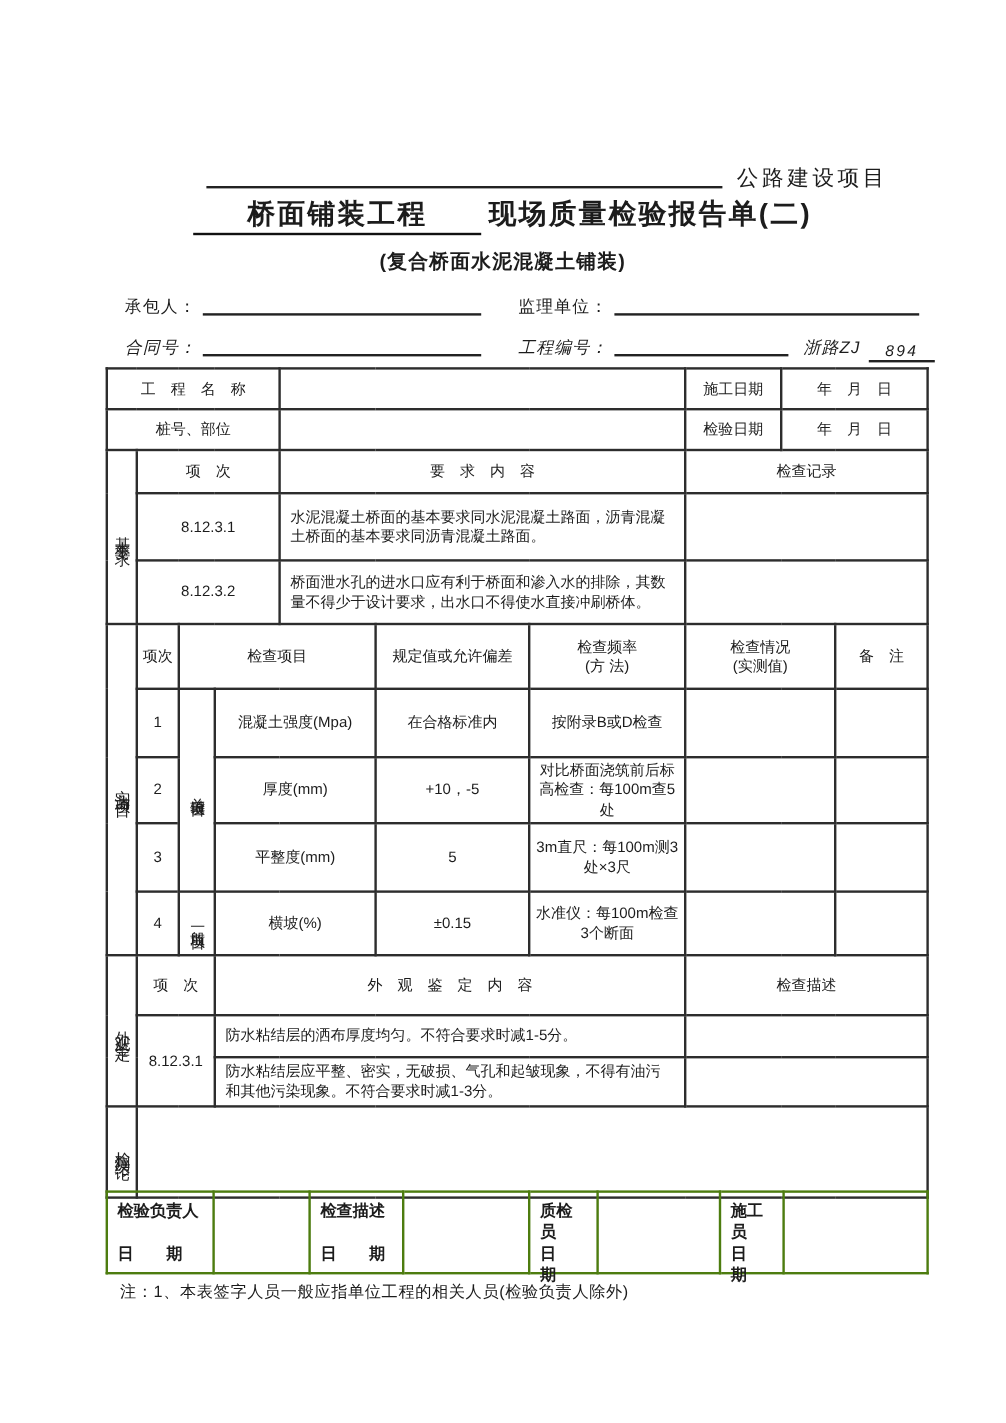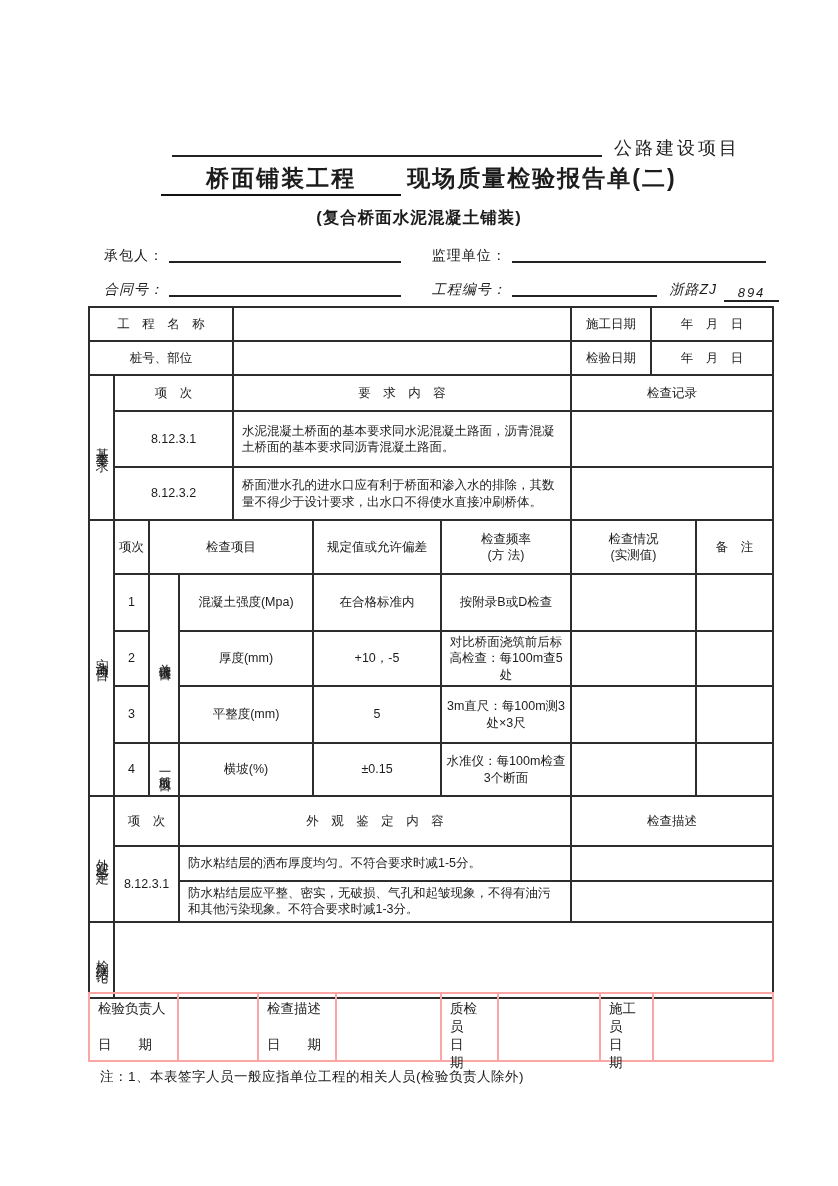--- a/index.html
+++ b/index.html
@@ -57,21 +57,21 @@
   .vtxt.sm { font-size: 12.5px; letter-spacing: 2px; }
   .pre { white-space: pre-line; }
 
   tr.h34 { height: 34px; margin-top: 41px; } tr.h36 { height: 36px; } tr.h56 { height: 56px; }
   tr.h53 { height: 53px; } tr.h54 { height: 54px; margin-left: 32px; } tr.h57 { height: 57px; }
   tr.h55 { height: 55px; } tr.h50 { height: 50px; } tr.h35 { height: 35px; }
   tr.h30 { height: 30px; margin-left: 20px; } tr.h76 { height: 76px; }
 
   
   .sig { position: absolute; top: 992px; left: 88px; width: 684px; }
-  .sig td { border: 2px solid #fca5a5; height: 68px; vertical-align: middle; font-size: 13.5px; padding: 5px 8px; }
+  .sig td { border: 2px solid #4d7c0f; height: 68px; vertical-align: middle; font-size: 13.5px; padding: 5px 8px; font-weight: bold; }
   .rc { display: flex; flex-direction: column; justify-content: space-between; height: 54px; text-align: left; }
 
   .note { position: absolute; top: 1068px; left: 100px; font-size: 13.5px; letter-spacing: 0.5px; }
 </style>
 </head>
 <body>
 
 <div class="page">
 
   <div class="line-project">

